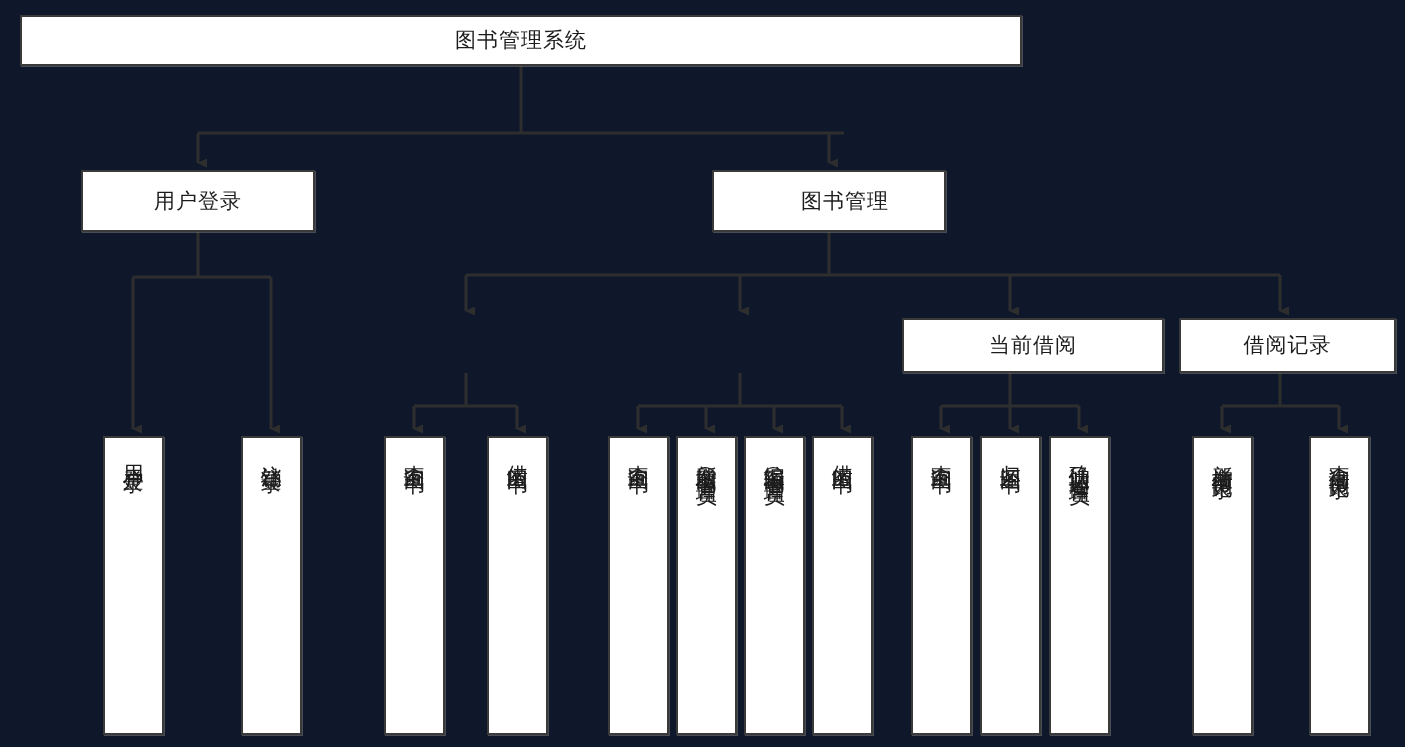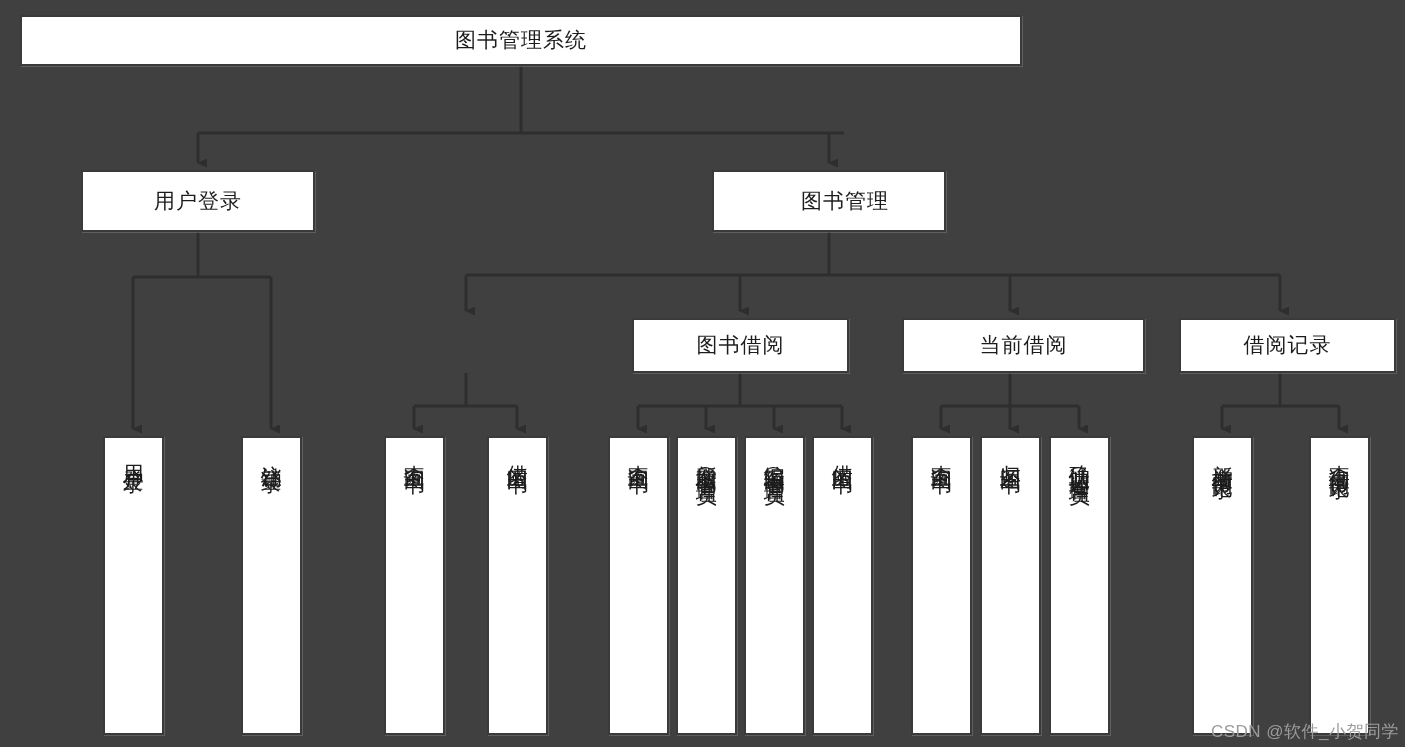--- a/index.html
+++ b/index.html
@@ -4,21 +4,21 @@
 <style>
   html,body{margin:0;padding:0;background:#ffffff;}
   body{
     font-family:"Liberation Sans","DejaVu Sans",sans-serif;
     color:#1a1a1a;
   }
   #canvas{
     position:relative;
     width:1405px;
     height:747px;
-    background:#404040;
+    background:#0f172a;
     overflow:hidden;
   }
   svg#wires{
     position:absolute;
     left:0;top:0;
     width:1405px;height:747px;
     pointer-events:none;
   }
   .node{
     position:absolute;
@@ -121,24 +121,21 @@
     <span class="lbl">图书管理系统</span>
   </div>
 
   <div class="node" style="left:81px;top:170px;width:234px;height:62px;">
     <span class="lbl">用户登录</span>
   </div>
   <div class="node" style="left:712px;top:170px;width:234px;height:62px;padding-left:32px;">
     <span class="lbl">图书管理</span>
   </div>
 
-  <div class="node" style="left:632px;top:318px;width:217px;height:55px;">
-    <span class="lbl">图书借阅</span>
-  </div>
-  <div class="node" style="left:902px;top:318px;width:243px;height:55px;">
+  <div class="node" style="left:902px;top:318px;width:262px;height:55px;">
     <span class="lbl">当前借阅</span>
   </div>
   <div class="node" style="left:1171px;top:318px;width:217px;height:55px;margin-left:8px;">
     <span class="lbl">借阅记录</span>
   </div>
 
   <div class="node leaf" style="left:103px;top:436px;width:61px;height:299px;">
     <span class="lbl">用户登录</span>
   </div>
   <div class="node leaf" style="left:241px;top:436px;width:61px;height:299px;">
@@ -175,15 +172,14 @@
     <span class="lbl">确认归还（管理员）</span>
   </div>
 
   <div class="node leaf" style="left:1192px;top:436px;width:61px;height:299px;">
     <span class="lbl">新增借阅记录</span>
   </div>
   <div class="node leaf" style="left:1309px;top:436px;width:61px;height:299px;">
     <span class="lbl">查询借阅记录</span>
   </div>
 
-  <div id="watermark">CSDN @软件_小贺同学</div>
 
 </div>
 
 </body></html>

